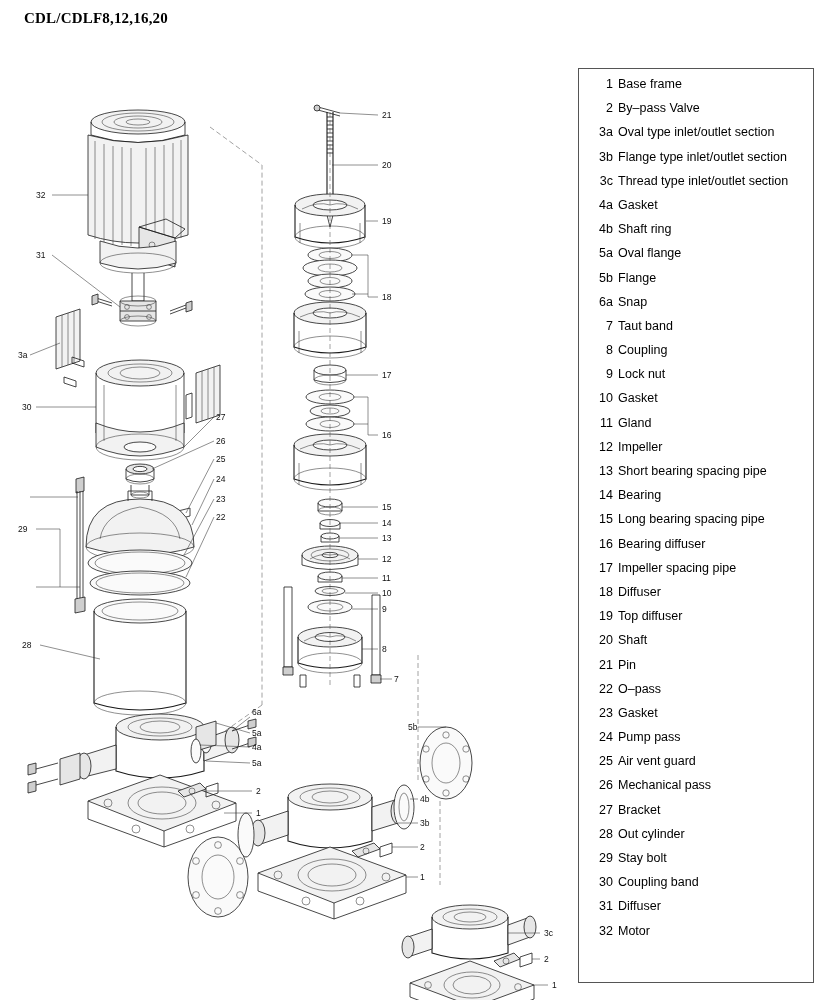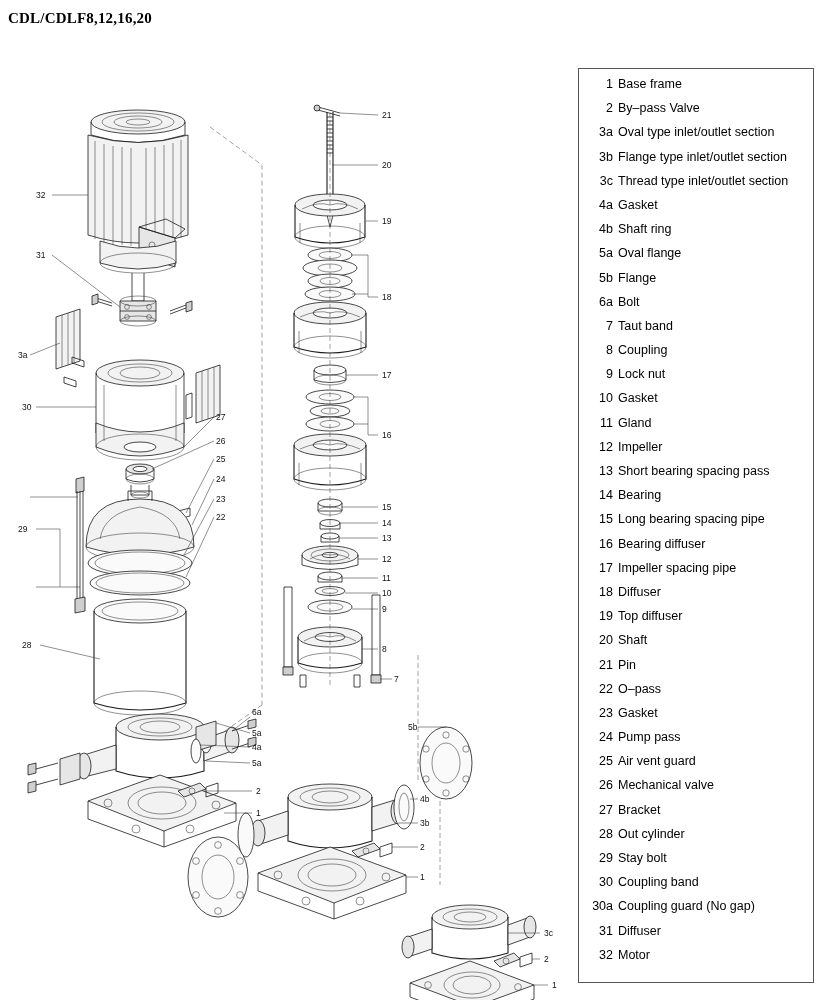--- a/index.html
+++ b/index.html
@@ -10,21 +10,21 @@
   body {
     width: 834px;
     height: 1000px;
     position: relative;
     font-family: "Liberation Sans", sans-serif;
     color: #000;
     overflow: hidden;
   }
   #page-title {
     position: absolute;
-    left: 8px;
+    left: 24px;
     top: 10px;
     font-family: "Liberation Serif", serif;
     font-weight: bold;
     font-size: 15px;
     letter-spacing: 0.2px;
   }
   
   #legend-box {
     position: absolute;
     left: 578px;
@@ -568,21 +568,21 @@
   <div class="legend-item">
       <span class="legend-num">5a</span>
       <span class="legend-label">Oval flange</span>
     </div>
   <div class="legend-item">
       <span class="legend-num">5b</span>
       <span class="legend-label">Flange</span>
     </div>
   <div class="legend-item">
       <span class="legend-num">6a</span>
-      <span class="legend-label">Bolt</span>
+      <span class="legend-label">Snap</span>
     </div>
   <div class="legend-item">
       <span class="legend-num">7</span>
       <span class="legend-label">Taut band</span>
     </div>
   <div class="legend-item">
       <span class="legend-num">8</span>
       <span class="legend-label">Coupling</span>
     </div>
   <div class="legend-item">
@@ -596,21 +596,21 @@
   <div class="legend-item">
       <span class="legend-num">11</span>
       <span class="legend-label">Gland</span>
     </div>
   <div class="legend-item">
       <span class="legend-num">12</span>
       <span class="legend-label">Impeller</span>
     </div>
   <div class="legend-item">
       <span class="legend-num">13</span>
-      <span class="legend-label">Short bearing spacing pass</span>
+      <span class="legend-label">Short bearing spacing pipe</span>
     </div>
   <div class="legend-item">
       <span class="legend-num">14</span>
       <span class="legend-label">Bearing</span>
     </div>
   <div class="legend-item">
       <span class="legend-num">15</span>
       <span class="legend-label">Long bearing spacing pipe</span>
     </div>
   <div class="legend-item">
@@ -648,43 +648,39 @@
   <div class="legend-item">
       <span class="legend-num">24</span>
       <span class="legend-label">Pump pass</span>
     </div>
   <div class="legend-item">
       <span class="legend-num">25</span>
       <span class="legend-label">Air vent guard</span>
     </div>
   <div class="legend-item">
       <span class="legend-num">26</span>
-      <span class="legend-label">Mechanical valve</span>
+      <span class="legend-label">Mechanical pass</span>
     </div>
   <div class="legend-item">
       <span class="legend-num wide">27</span>
       <span class="legend-label">Bracket</span>
     </div>
   <div class="legend-item">
       <span class="legend-num">28</span>
       <span class="legend-label">Out cylinder</span>
     </div>
   <div class="legend-item">
       <span class="legend-num">29</span>
       <span class="legend-label">Stay bolt</span>
     </div>
   <div class="legend-item">
       <span class="legend-num">30</span>
       <span class="legend-label">Coupling band</span>
     </div>
   <div class="legend-item">
-      <span class="legend-num">30a</span>
-      <span class="legend-label">Coupling guard (No gap)</span>
-    </div>
-  <div class="legend-item">
       <span class="legend-num">31</span>
       <span class="legend-label">Diffuser</span>
     </div>
   <div class="legend-item">
       <span class="legend-num">32</span>
       <span class="legend-label">Motor</span>
     </div>
 </div>
 
 </body></html>

